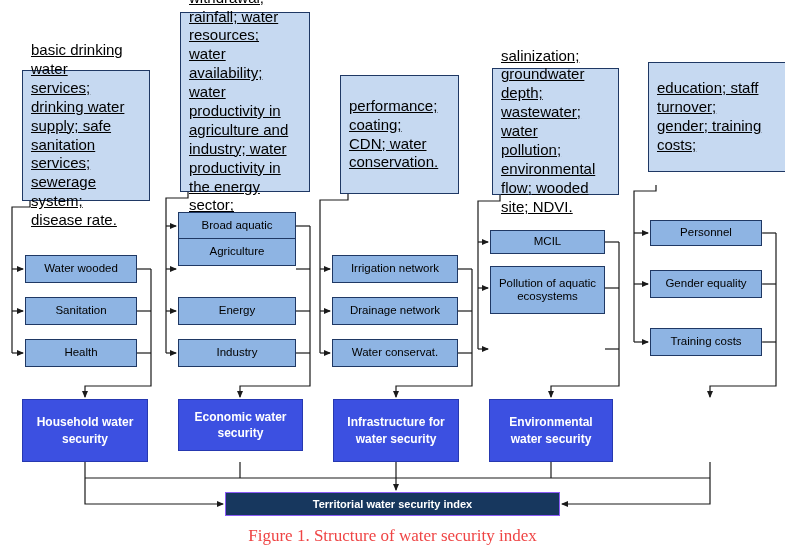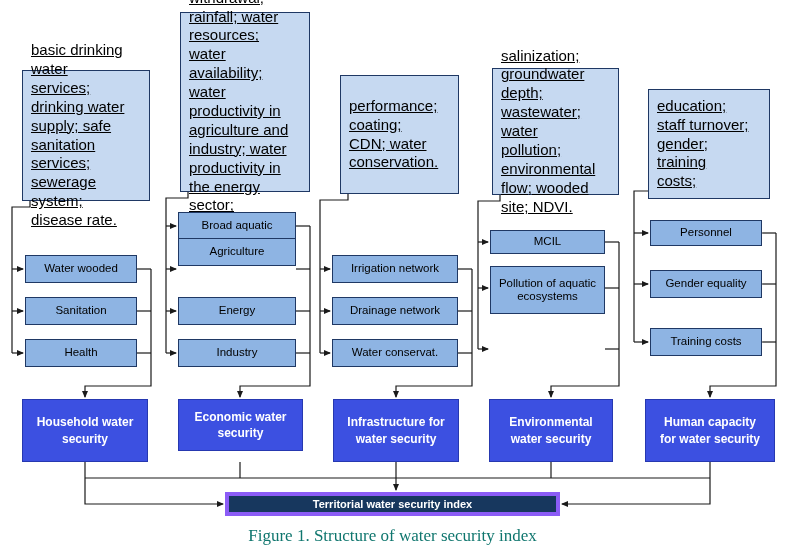--- a/index.html
+++ b/index.html
@@ -55,39 +55,39 @@
     line-height: 1.35;
     display: flex;
     align-items: center;
     justify-content: center;
     text-align: center;
     padding: 0 12px;
   }
 
   .index {
     background: var(--index-fill, #17375e);
-    border: 4px solid #8b5cf6;
+    border: 1px solid #8b5cf6;
     color: #ffffff;
     font-weight: bold;
     font-size: 11px;
     display: flex;
     align-items: center;
     justify-content: center;
     text-align: center;
   }
 
   .caption {
     position: absolute;
     left: 0;
     right: 0;
     top: 526px;
     text-align: center;
     font-family: "Liberation Serif", serif;
     font-size: 17px;
-    color: #0f766e;
+    color: #ef4444;
   }
 </style>
 </head>
 <body>
 
 <div class="canvas">
 
   <svg class="connectors" width="785" height="557" viewBox="0 0 785 557">
     <defs>
       <marker id="arr" markerWidth="8" markerHeight="8" refX="6" refY="3" orient="auto" markerUnits="userSpaceOnUse">
@@ -173,23 +173,22 @@
   <div class="box category" style="left:332px;top:255px;width:126px;height:28px">Irrigation network</div>
   <div class="box category" style="left:332px;top:297px;width:126px;height:28px">Drainage network</div>
   <div class="box category" style="left:332px;top:339px;width:126px;height:28px">Water conservat.</div>
   <div class="box security" style="left:333px;top:399px;width:126px;height:63px">Infrastructure for water security</div>
 
   <div class="box indicator" style="left:492px;top:68px;width:127px;height:127px">salinization; groundwater depth; wastewater; water pollution; environmental flow; wooded site; NDVI.</div>
   <div class="box category" style="left:490px;top:230px;width:115px;height:24px">MCIL</div>
   <div class="box category" style="left:490px;top:266px;width:115px;height:48px">Pollution of aquatic ecosystems</div>
   <div class="box security" style="left:489px;top:399px;width:124px;height:63px">Environmental water security</div>
 
-  <div class="box indicator" style="left:648px;top:89px;width:122px;height:110px">education; staff turnover; gender; training costs;</div>
+  <div class="box indicator" style="left:648px;top:62px;width:138px;height:110px">education; staff turnover; gender; training costs;</div>
   <div class="box category" style="left:650px;top:220px;width:112px;height:26px">Personnel</div>
   <div class="box category" style="left:650px;top:270px;width:112px;height:28px">Gender equality</div>
   <div class="box category" style="left:650px;top:328px;width:112px;height:28px">Training costs</div>
-  <div class="box security" style="left:645px;top:399px;width:130px;height:63px">Human capacity for water security</div>
 
   <div class="box index" style="left:225px;top:492px;width:335px;height:24px">Territorial water security index</div>
 
   <div class="caption">Figure 1. Structure of water security index</div>
 
 </div>
 
 </body></html>

